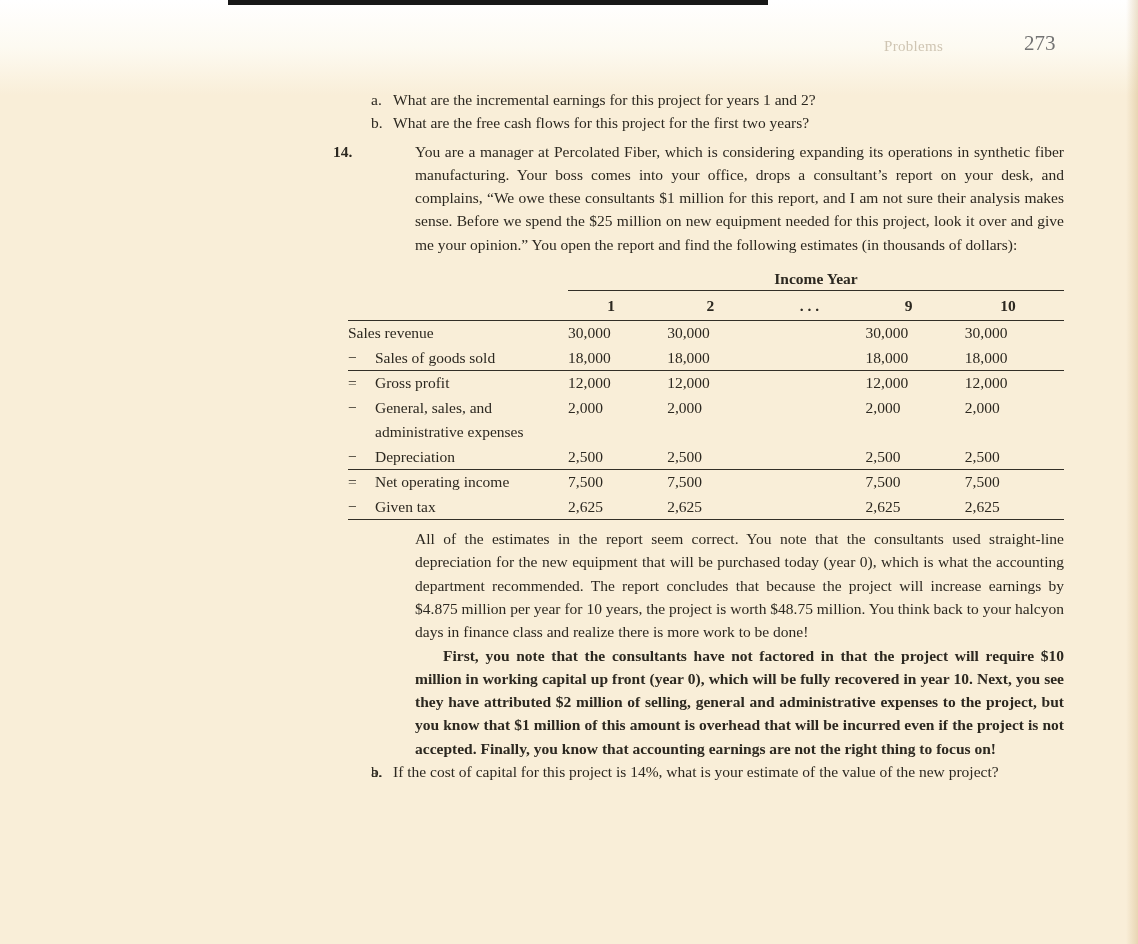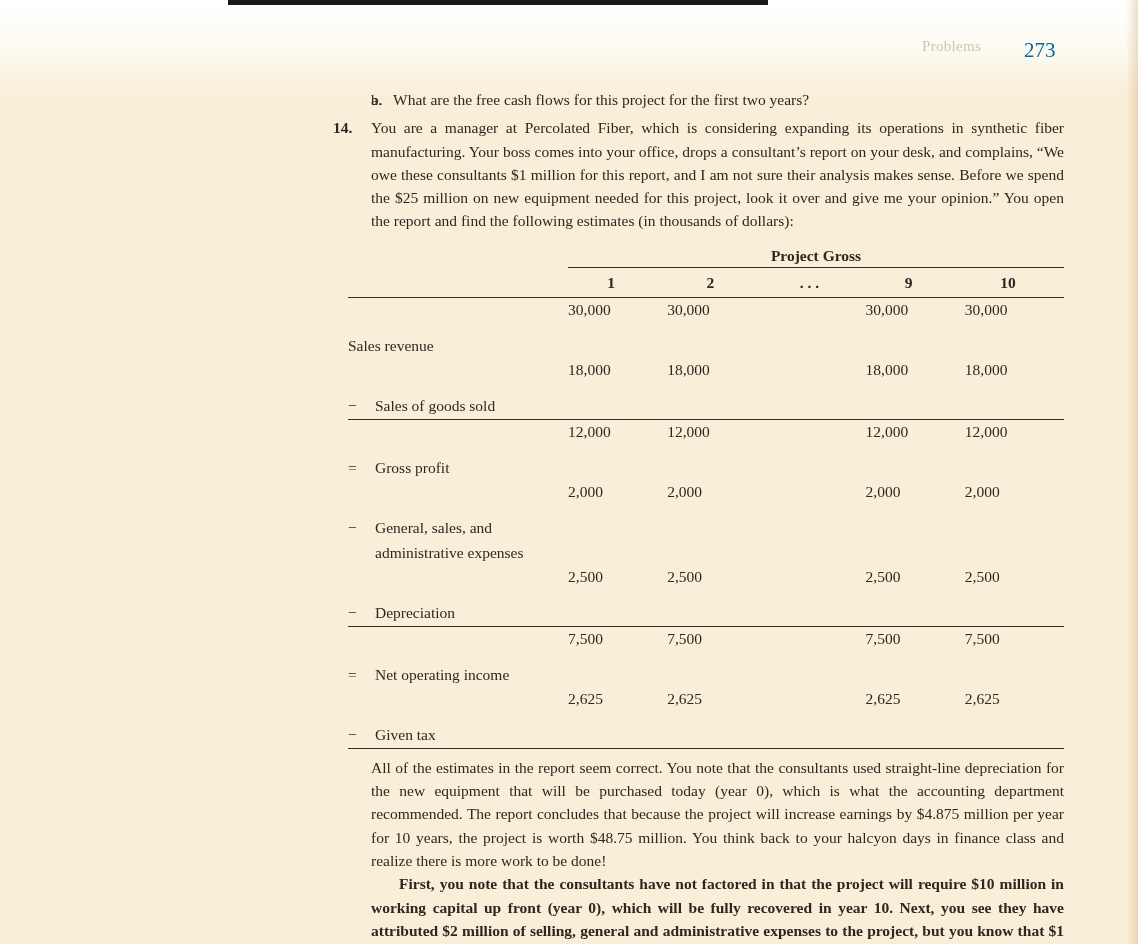--- a/index.html
+++ b/index.html
@@ -35,28 +35,27 @@
     pointer-events: none;
   }
 
   .running-head-section {
     position: absolute;
     left: 884px;
     top: 38px;
     font-size: 15px;
     color: #cfc5b3;
     letter-spacing: 0.3px;
-    margin-left: 38px;
   }
   .running-head-page {
     position: absolute;
     left: 1024px;
-    top: 38px;
+    top: 31px;
     font-size: 21px;
-    color: #0369a1;
+    color: #737373;
   }
 
   .content {
     position: absolute;
     left: 333px;
     top: 88px;
     width: 731px;
     font-size: 15.5px;
     line-height: 23.3px;
   }
@@ -81,20 +80,21 @@
   }
   .problem-number {
     position: absolute;
     left: 0;
     top: 0;
     font-weight: bold;
   }
 
   .para {
     text-align: justify;
+    margin-left: 44px;
   }
   .para-indent {
     text-indent: 28px;
     font-weight: bold;
   }
 
   .pq .qitem {
     text-align: justify;
   }
 
@@ -127,21 +127,20 @@
     text-align: center;
     padding-right: 13px;
     line-height: 29px;
   }
   .fin td.val {
     text-align: left;
     padding-right: 28px;
   }
   .fin .label-inner {
     display: flex;
-    margin-top: 36px;
   }
   .fin .op {
     flex: 0 0 27px;
   }
   .fin .op:empty {
     display: none;
   }
   .fin tr.rule td {
     border-bottom: 1px solid #332f27;
   }
@@ -153,20 +152,21 @@
 <div class="page-edge"></div>
 
 <span class="running-head-section">Problems</span>
 <span class="running-head-page">273</span>
 
 <div class="content">
 
   <div class="intro-questions">
     <div class="qitem">
       <span class="qlabel">a.</span>
+      <span>What are the incremental earnings for this project for years 1 and 2?</span>
     </div>
     <div class="qitem">
       <span class="qlabel">b.</span>
       <span>What are the free cash flows for this project for the first two years?</span>
     </div>
   </div>
 
   <div class="problem">
     <span class="problem-number">14.</span>
 
@@ -177,21 +177,21 @@
         <col style="width:220px">
         <col style="width:99.2px">
           <col style="width:99.2px">
           <col style="width:99.2px">
           <col style="width:99.2px">
           <col style="width:99.2px">
       </colgroup>
       <tbody>
           <tr class="title-row">
         <td></td>
-        <th class="span-head" colspan="5">Project Gross</th>
+        <th class="span-head" colspan="5">Income Year</th>
       </tr>
       <tr class="head-row">
         <td></td>
         <th class="num">1</th>
         <th class="num">2</th>
         <th class="num">. . .</th>
         <th class="num">9</th>
         <th class="num">10</th>
       </tr>
 
@@ -290,17 +290,18 @@
 
     <div class="para">All of the estimates in the report seem correct. You note that the consultants used straight-line depreciation for the new equipment that will be purchased today (year 0), which is what the accounting department recommended. The report concludes that because the project will increase earnings by $4.875 million per year for 10 years, the project is worth $48.75 million. You think back to your halcyon days in finance class and realize there is more work to be done!</div>
     <div class="para para-indent">First, you note that the consultants have not factored in that the project will require $10 million in working capital up front (year 0), which will be fully recovered in year 10. Next, you see they have attributed $2 million of selling, general and administrative expenses to the project, but you know that $1 million of this amount is overhead that will be incurred even if the project is not accepted. Finally, you know that accounting earnings are not the right thing to focus on!</div>
 
     <div class="pq">
       <div class="qitem">
         <span class="qlabel">a.</span>
       </div>
       <div class="qitem">
         <span class="qlabel">b.</span>
+        <span>If the cost of capital for this project is 14%, what is your estimate of the value of the new project?</span>
       </div>
     </div>
   </div>
 
 </div>
 
 </body></html>

